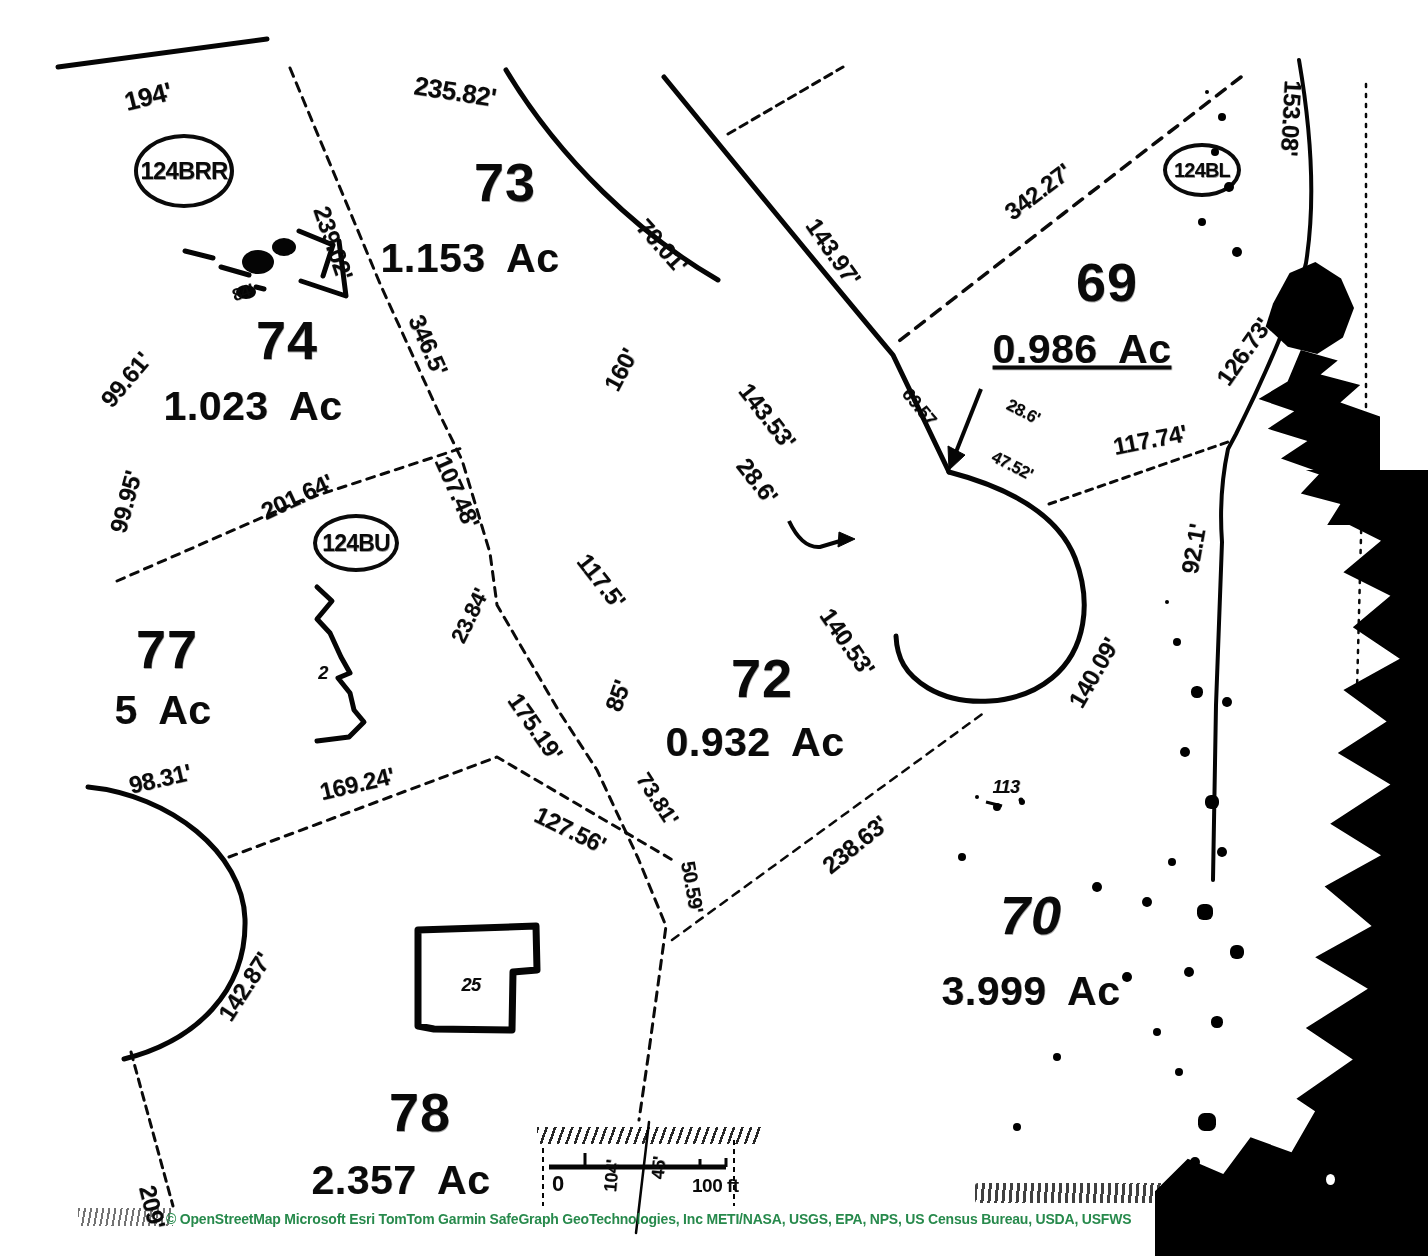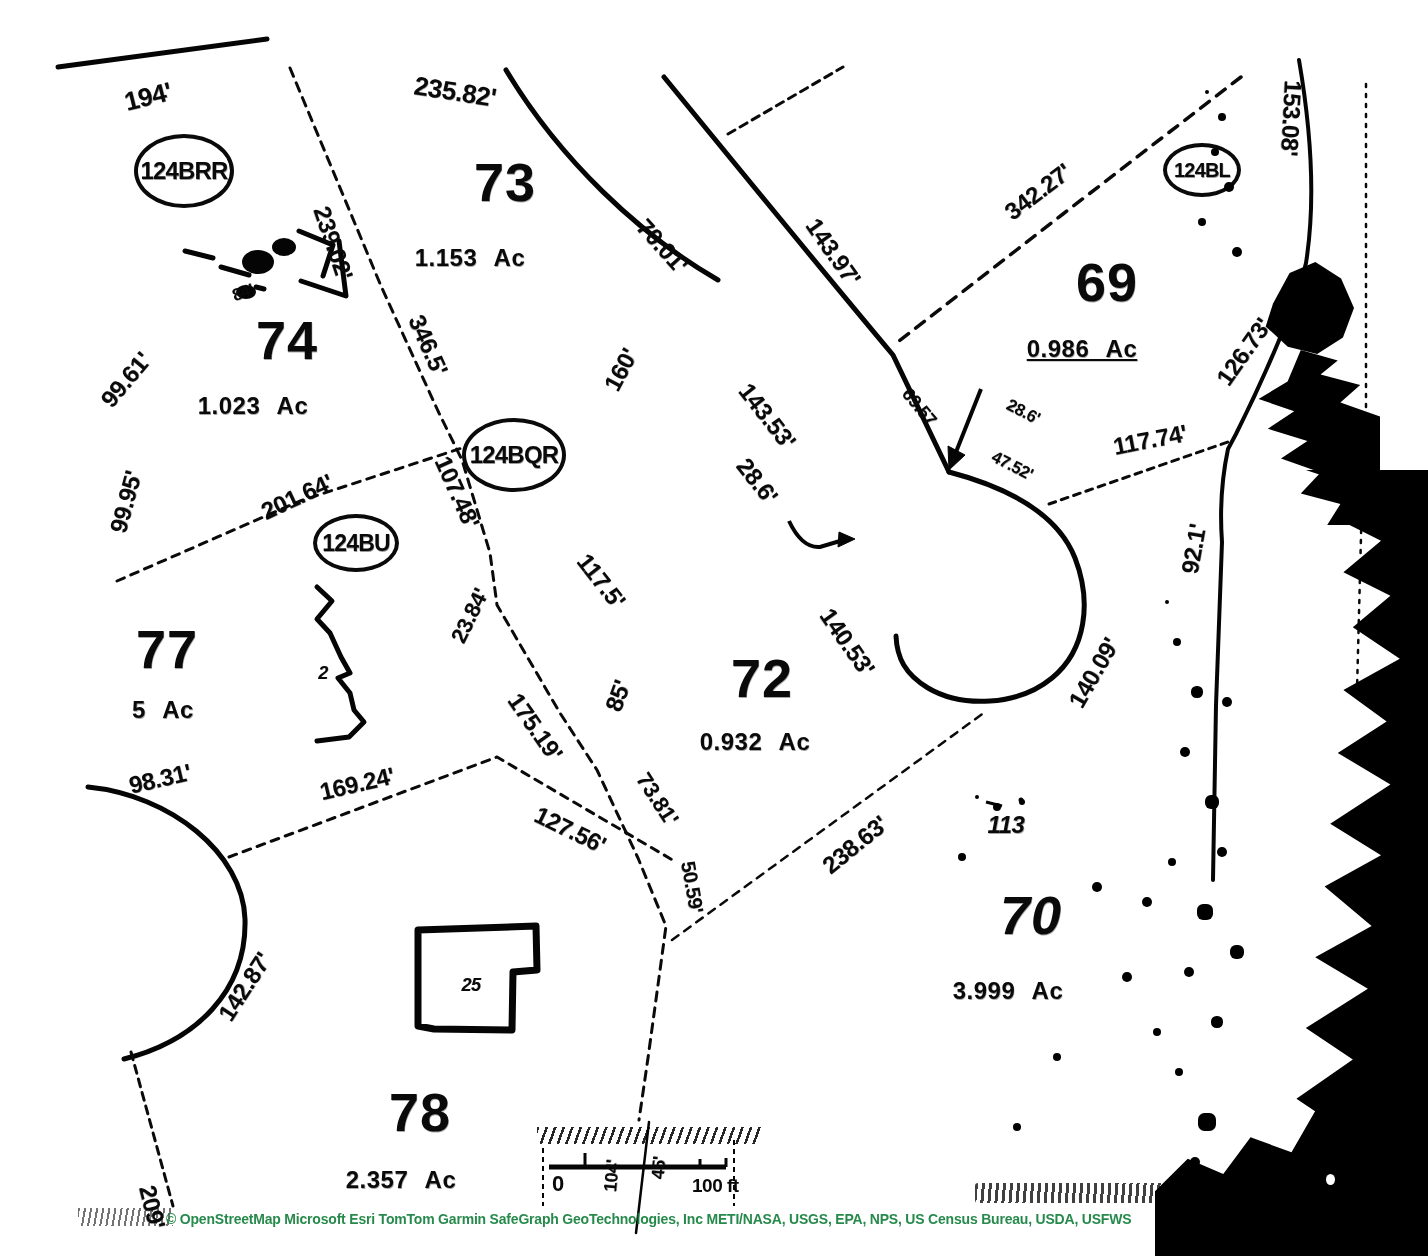--- a/index.html
+++ b/index.html
@@ -6,21 +6,21 @@
   #map{
     position:relative;width:1428px;height:1256px;background:#ffffff;
     overflow:hidden;font-family:"Liberation Sans",sans-serif;color:#0a0a0a;
   }
   #lines{position:absolute;left:0;top:0;z-index:1;}
   .lbl{
     position:absolute;white-space:nowrap;font-weight:700;z-index:3;
     letter-spacing:-0.5px;text-shadow:0.6px 0.6px 0 rgba(0,0,0,0.35);
   }
   .lot{font-size:54px;letter-spacing:1px;}
-  .ac{font-size:24px;letter-spacing:0.5px;word-spacing:10px;}
+  .ac{font-size:41px;letter-spacing:0.5px;word-spacing:10px;}
   .dim{font-size:24px;}
   .mark{font-style:italic;font-weight:800;}
   .oval{
     position:absolute;border:4.5px solid #0a0a0a;border-radius:50%;z-index:3;
     display:flex;align-items:center;justify-content:center;font-weight:700;
     letter-spacing:-0.8px;text-shadow:0.5px 0.5px 0 rgba(0,0,0,0.4);box-sizing:border-box;
   }
   .blob{position:absolute;background:#000;z-index:5;}
   #blob-a{left:1262px;top:262px;width:92px;height:92px;
     clip-path:polygon(12% 45%,30% 12%,58% 0%,86% 18%,100% 50%,88% 82%,60% 100%,28% 92%,4% 70%);}
@@ -141,21 +141,21 @@
     <div class="lbl ac" style="left: 470px; top: 258px; transform: translate(-50%, -50%) rotate(0deg);">1.153 Ac</div>
     <div class="lbl lot" style="left: 287px; top: 340px; transform: translate(-50%, -50%) rotate(0deg);">74</div>
     <div class="lbl ac" style="left: 253px; top: 406px; transform: translate(-50%, -50%) rotate(0deg);">1.023 Ac</div>
     <div class="lbl lot" style="left: 167px; top: 641px; transform: translate(-50%, -50%) rotate(0deg); margin-top: 8px;">77</div>
     <div class="lbl ac" style="left: 163px; top: 710px; transform: translate(-50%, -50%) rotate(0deg); text-align: right;">5 Ac</div>
     <div class="lbl lot" style="left: 762px; top: 678px; transform: translate(-50%, -50%) rotate(0deg);">72</div>
     <div class="lbl ac" style="left: 755px; top: 742px; transform: translate(-50%, -50%) rotate(0deg);">0.932 Ac</div>
     <div class="lbl lot" style="left: 1107px; top: 282px; transform: translate(-50%, -50%) rotate(0deg);">69</div>
     <div class="lbl ac" style="left: 1082px; top: 349px; transform: translate(-50%, -50%) rotate(0deg); text-decoration: underline;">0.986 Ac</div>
     <div class="lbl lot" style="left: 1031px; top: 915px; transform: translate(-50%, -50%) rotate(0deg); font-style: italic;">70</div>
-    <div class="lbl ac" style="left: 1008px; top: 991px; transform: translate(-50%, -50%) rotate(0deg);">3.999 Ac</div>
+    <div class="lbl ac" style="left: 1031px; top: 991px; transform: translate(-50%, -50%) rotate(0deg);">3.999 Ac</div>
     <div class="lbl lot" style="left: 420px; top: 1112px; transform: translate(-50%, -50%) rotate(0deg);">78</div>
     <div class="lbl ac" style="left: 401px; top: 1180px; transform: translate(-50%, -50%) rotate(0deg);">2.357 Ac</div>
     <div class="lbl dim" style="left: 148px; top: 97px; transform: translate(-50%, -50%) rotate(-14deg); font-size: 26px;">194'</div>
     <div class="lbl dim" style="left: 455px; top: 92px; transform: translate(-50%, -50%) rotate(9deg); font-size: 26px;">235.82'</div>
     <div class="lbl dim" style="left: 333px; top: 243px; transform: translate(-50%, -50%) rotate(71deg); font-size: 24px;">239.02'</div>
     <div class="lbl dim" style="left: 428px; top: 345px; transform: translate(-50%, -50%) rotate(66deg); font-size: 24px;">346.5'</div>
     <div class="lbl dim" style="left: 662px; top: 246px; transform: translate(-50%, -50%) rotate(48deg); font-size: 24px;">70.01'</div>
     <div class="lbl dim" style="left: 621px; top: 370px; transform: translate(-50%, -50%) rotate(-62deg); font-size: 24px;">160'</div>
     <div class="lbl dim" style="left: 833px; top: 252px; transform: translate(-50%, -50%) rotate(55deg); font-size: 24px;">143.97'</div>
     <div class="lbl dim" style="left: 1038px; top: 192px; transform: translate(-50%, -50%) rotate(-37deg); font-size: 24px;">342.27'</div>
@@ -182,20 +182,19 @@
     <div class="lbl dim" style="left: 692px; top: 887px; transform: translate(-50%, -50%) rotate(80deg); font-size: 20px;">50.59'</div>
     <div class="lbl dim" style="left: 357px; top: 784px; transform: translate(-50%, -50%) rotate(-13deg); font-size: 24px;">169.24'</div>
     <div class="lbl dim" style="left: 160px; top: 779px; transform: translate(-50%, -50%) rotate(-13deg); font-size: 24px;">98.31'</div>
     <div class="lbl dim" style="left: 847px; top: 642px; transform: translate(-50%, -50%) rotate(55deg); font-size: 24px;">140.53'</div>
     <div class="lbl dim" style="left: 855px; top: 845px; transform: translate(-50%, -50%) rotate(-39deg); font-size: 24px;">238.63'</div>
     <div class="lbl dim" style="left: 245px; top: 987px; transform: translate(-50%, -50%) rotate(-57deg); font-size: 24px;">142.87'</div>
     <div class="lbl dim" style="left: 152px; top: 1207px; transform: translate(-50%, -50%) rotate(76deg); font-size: 24px;">209'</div>
     <div class="lbl dim" style="left: 243px; top: 293px; transform: translate(-50%, -50%) rotate(-20deg); font-size: 17px;">84'</div>
     <div class="lbl dim" style="left: 612px; top: 1176px; transform: translate(-50%, -50%) rotate(-85deg); font-size: 18px;">104'</div>
     <div class="lbl dim" style="left: 659px; top: 1168px; transform: translate(-50%, -50%) rotate(-85deg); font-size: 18px;">45'</div>
-    <div class="lbl mark" style="left: 1006px; top: 787px; transform: translate(-50%, -50%) rotate(0deg); font-size: 24px; margin-top: 38px;">113</div>
+    <div class="lbl mark" style="left: 1006px; top: 787px; transform: translate(-50%, -50%) rotate(0deg); font-size: 18px;">113</div>
     <div class="lbl mark" style="left: 323px; top: 673px; transform: translate(-50%, -50%) rotate(0deg); font-size: 18px;">2</div>
     <div class="lbl mark" style="left: 471px; top: 985px; transform: translate(-50%, -50%) rotate(0deg); font-size: 18px;">25</div>
     <div class="oval" style="left: 184px; top: 171px; transform: translate(-50%, -50%) rotate(0deg); font-size: 24px; width: 100px; height: 74px;">124BRR</div>
-    <div class="oval" style="left: 514px; top: 455px; transform: translate(-50%, -50%) rotate(0deg); font-size: 24px; width: 104px; height: 74px;">124BQR</div>
     <div class="oval" style="left: 356px; top: 543px; transform: translate(-50%, -50%) rotate(0deg); font-size: 23px; width: 86px; height: 58px;">124BU</div>
     <div class="oval" style="left: 1202px; top: 170px; transform: translate(-50%, -50%) rotate(0deg); font-size: 20px; width: 78px; height: 54px;">124BL</div>
   </div>
 
 </body></html>

